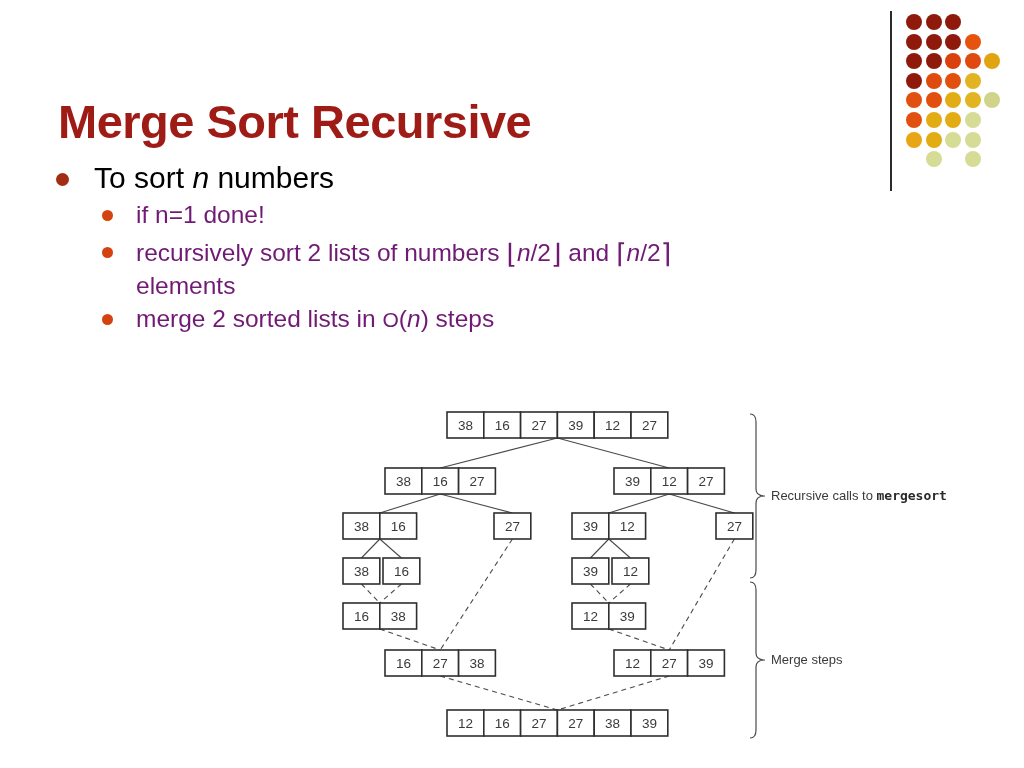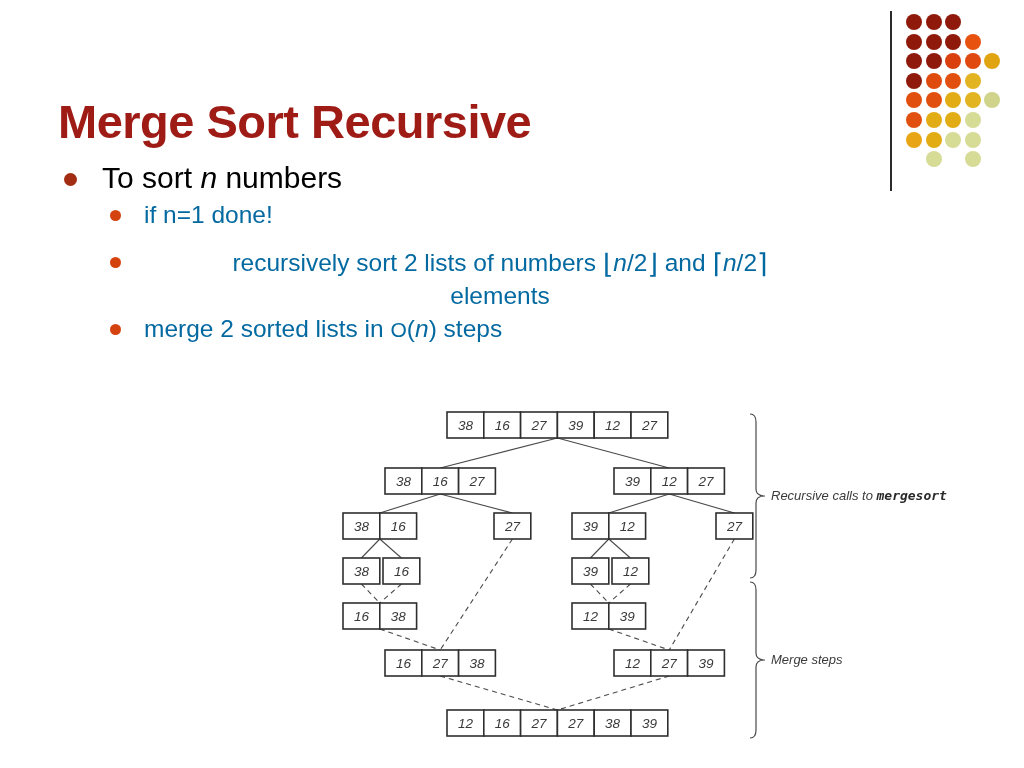--- a/index.html
+++ b/index.html
@@ -47,21 +47,21 @@
     font-size: 47px;
     font-weight: bold;
     color: #9E1B16;
     letter-spacing: -0.5px;
     white-space: nowrap;
   }
 
   
   #bullets {
     position: absolute;
-    left: 56px; top: 158px;
+    left: 48px; top: 158px;
     width: 800px;
   }
   .b1 {
     position: relative;
     padding-left: 46px;
     font-size: 30px;
     line-height: 40px;
     color: #000;
   }
   .b1 > .marker {
@@ -69,44 +69,44 @@
     left: 8px; top: 15px;
     width: 13px; height: 13px;
     border-radius: 50%;
     background: #A32D13;
   }
   .b2 {
     position: relative;
     padding-left: 88px;
     font-size: 24.5px;
     line-height: 33px;
-    color: #0369a1;
+    color: #701a75;
   }
   .b2 > .marker {
     position: absolute;
     left: 54px; top: 12px;
     width: 11px; height: 11px;
     border-radius: 50%;
     background: #D4430F;
   }
-  .b2.tight { margin-top: 14px; text-align: center; }
+  .b2.tight { margin-top: 4px; }
   .ital { font-style: italic; }
   .smallcapO { font-size: 21px; }
   .floorbr, .ceilbr {
     font-size: 27px;
     display: inline-block;
     transform: translateY(2px);
     font-family: "DejaVu Sans", sans-serif;
   }
 
   
   #diagram {
     position: absolute;
     left: 300px; top: 400px;
-    width: 720px; height: 360px; font-style: italic;
+    width: 720px; height: 360px;
   }
   #diagram svg { display: block; }
 
   .cellbox { fill: #ffffff; stroke: #2f2f2f; stroke-width: 1.6; }
   .celltxt {
     font-family: "Liberation Sans", sans-serif;
     font-size: 13.5px;
     fill: #3a3a3a;
     text-anchor: middle;
     dominant-baseline: middle;

